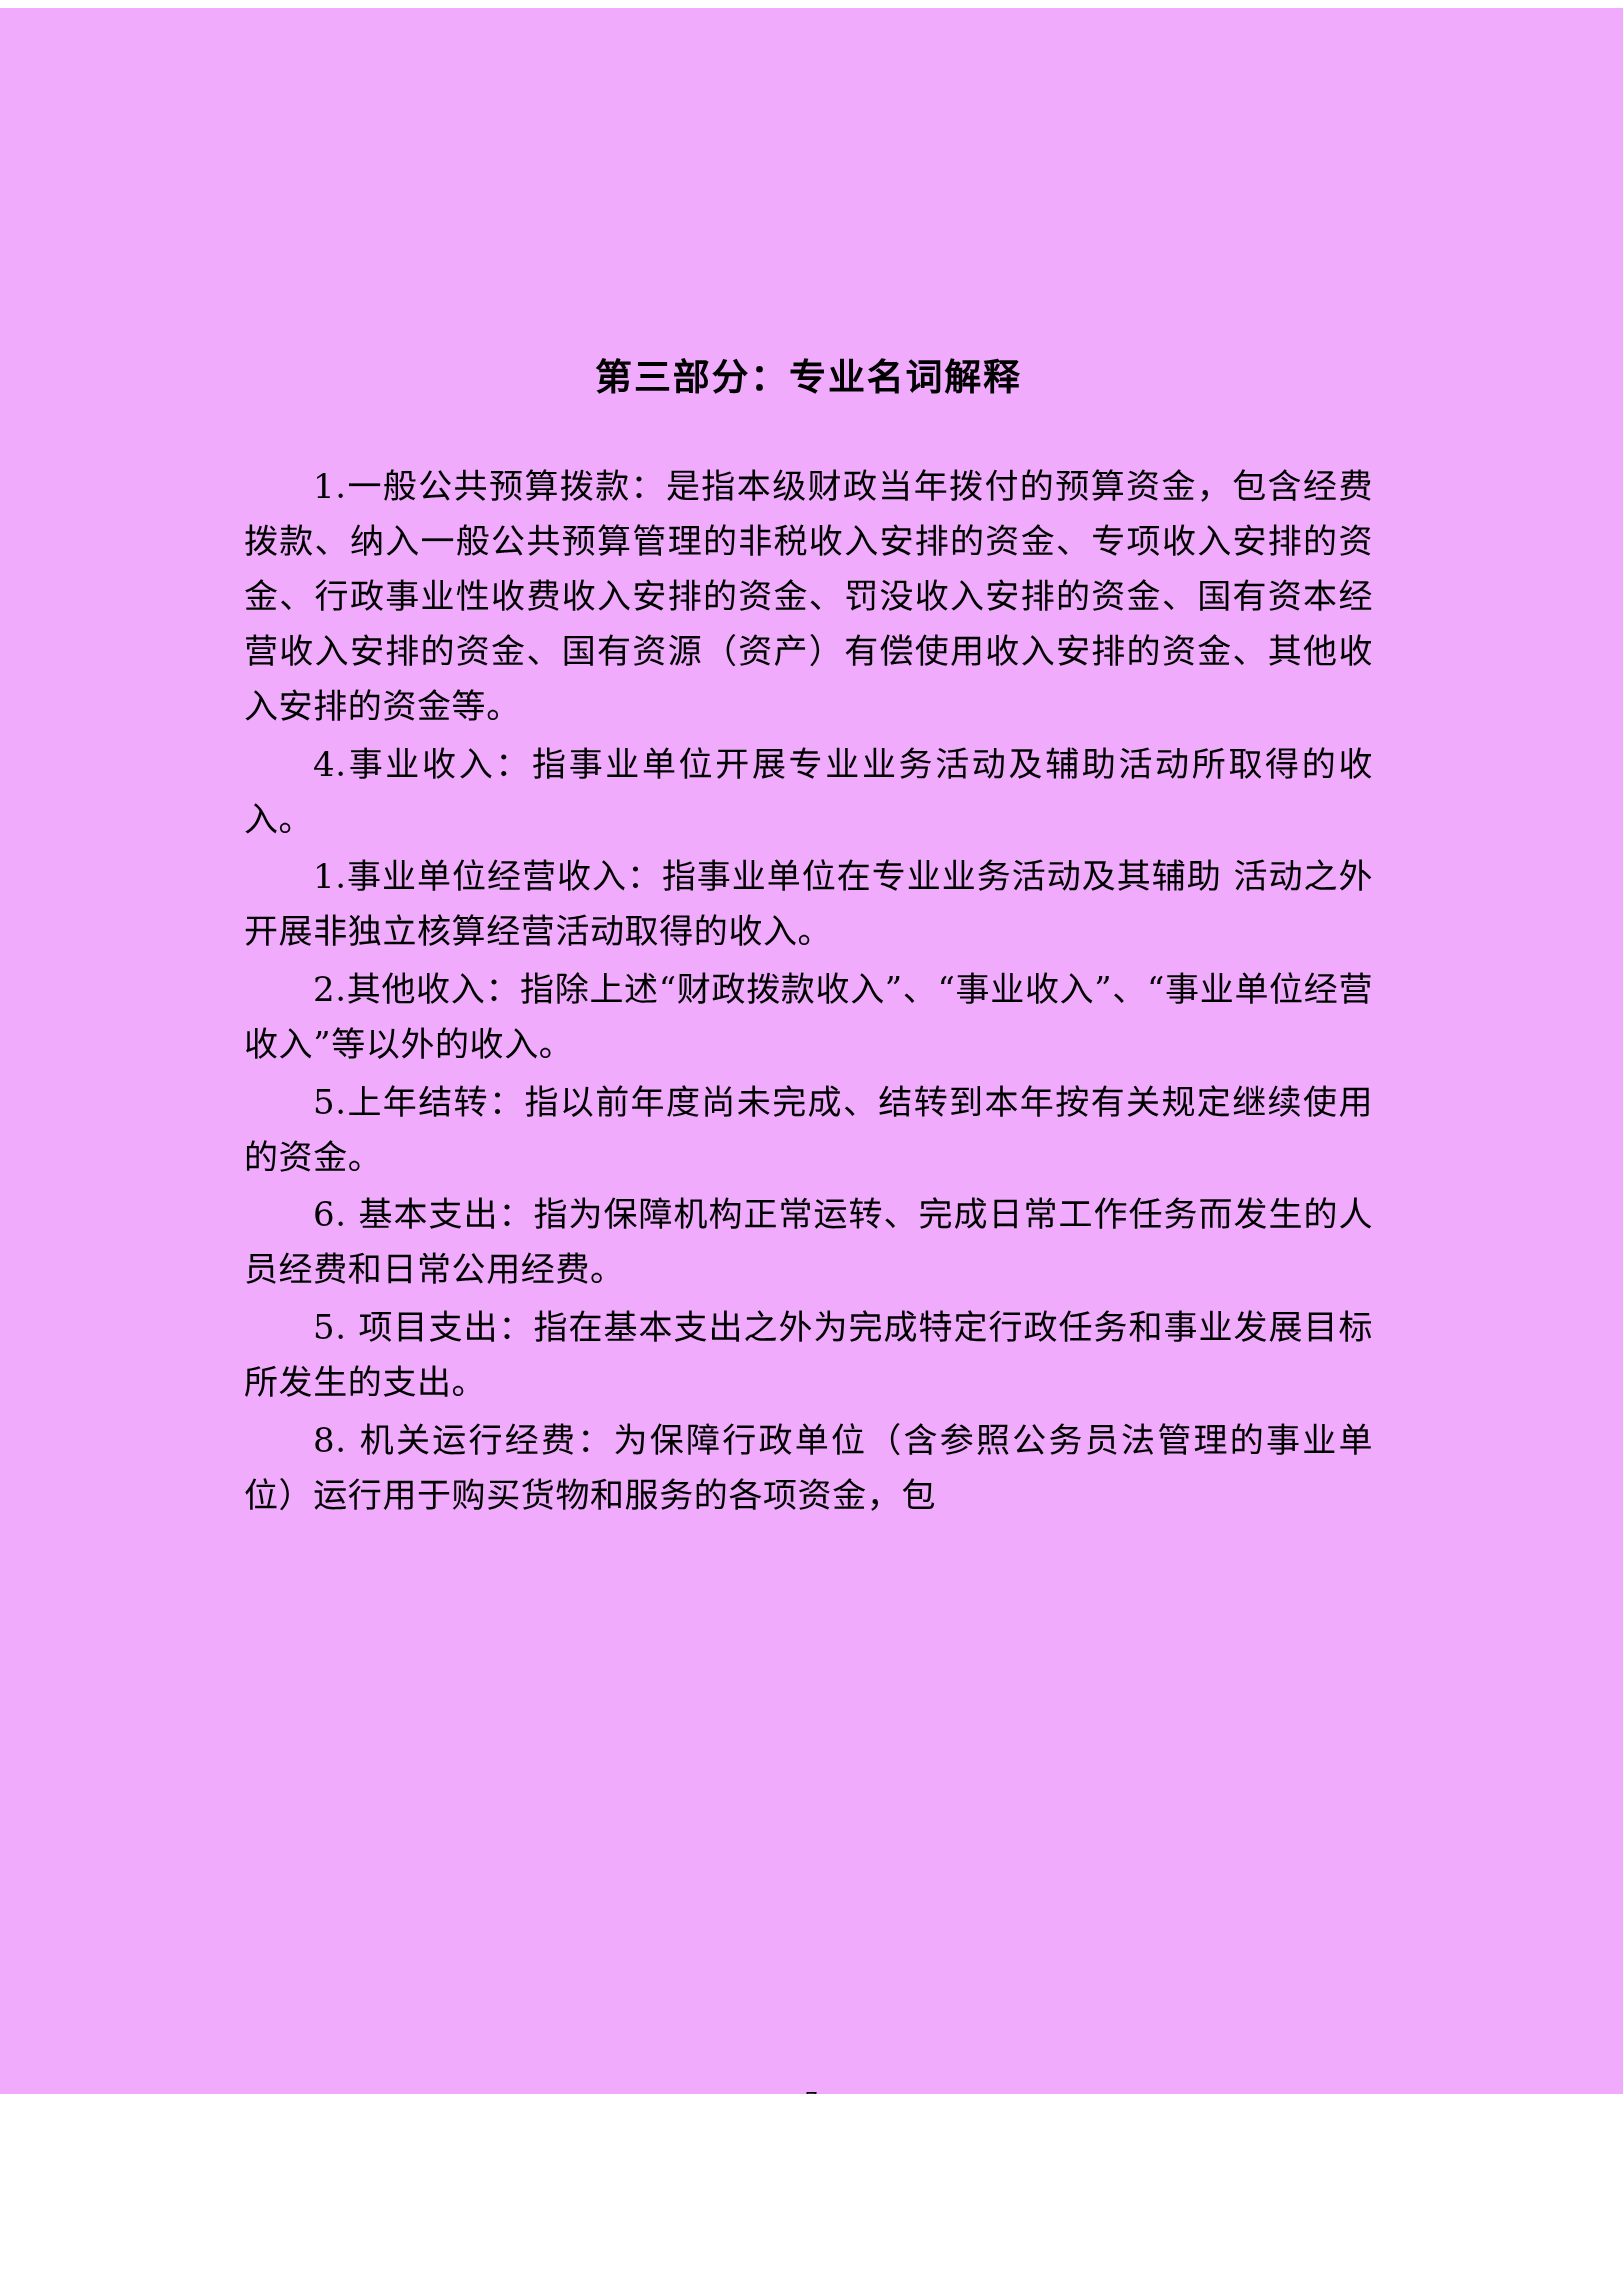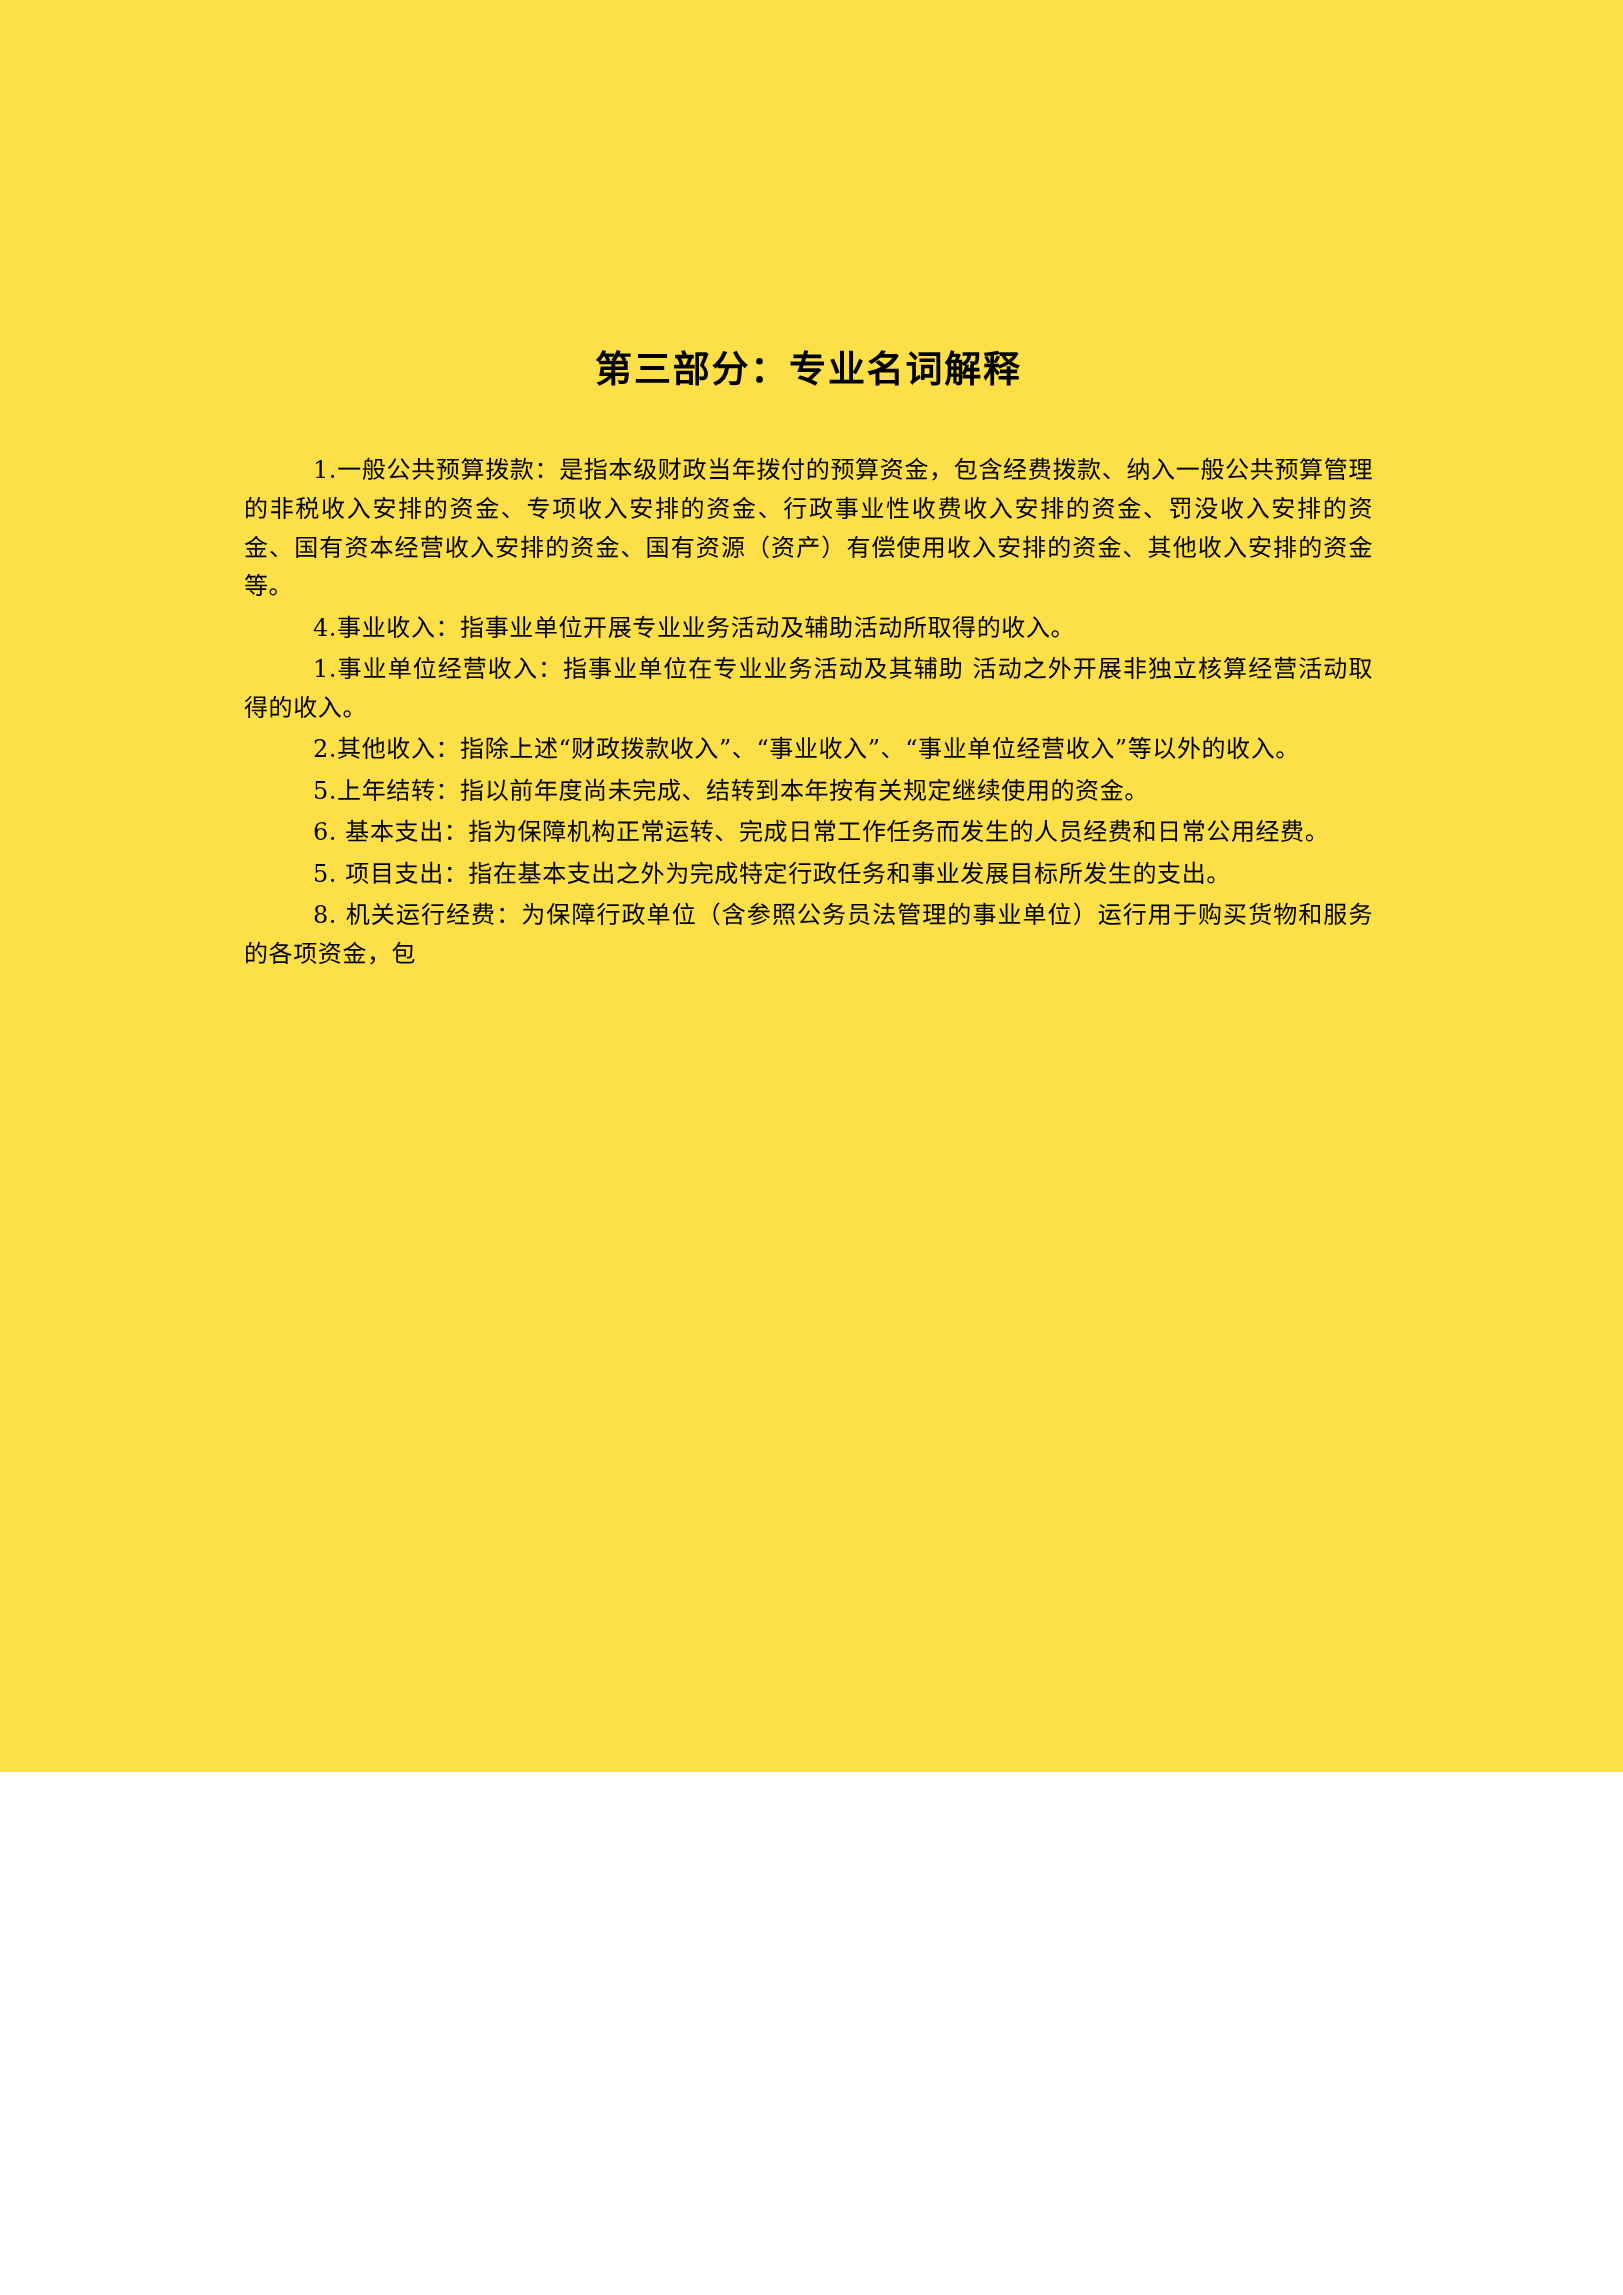--- a/index.html
+++ b/index.html
@@ -4,43 +4,43 @@
 <title>document-page</title>
 <style>
   html, body {
     margin: 0;
     padding: 0;
     background: #ffffff;
   }
   .page {
     position: relative;
     width: 1623px;
-    height: 1772px;
-    background: #fde047;
-    margin: 0 auto;
+    height: 2086px;
+    background: #f0abfc;
+    margin: 8px auto;
     overflow: hidden;
     font-family: "DejaVu Serif", "Liberation Serif", serif;
     color: #000000;
   }
   .content {
     position: absolute;
     left: 244px;
     top: 344px;
     width: 1129px;
   }
   .doc-title {
     font-size: 37px;
     font-weight: bold;
     text-align: center;
     letter-spacing: 1.8px;
     margin: 0 0 55px 0;
     line-height: 1.4;
   }
   .para {
-    font-size: 24px;
+    font-size: 34px;
     line-height: 1.62;
     margin: 0 0 2.5px 0;
     text-align: justify;
     text-justify: inter-ideograph;
     text-indent: 69px;
     letter-spacing: 0.6px;
   }
   .page-number {
     position: absolute;
     left: 0;

